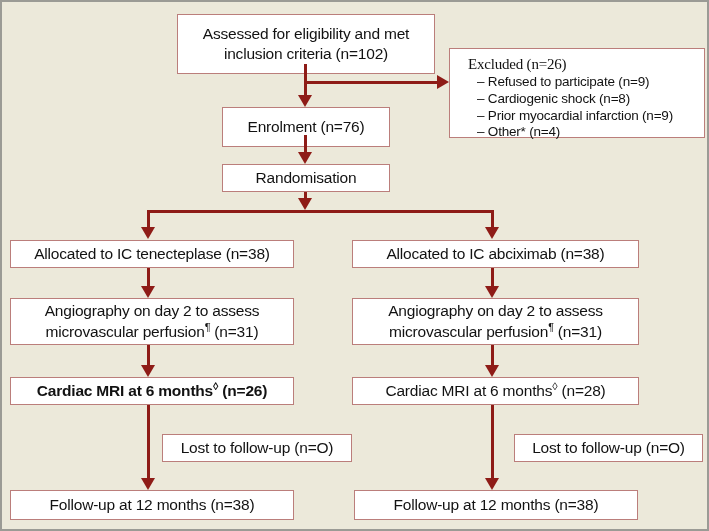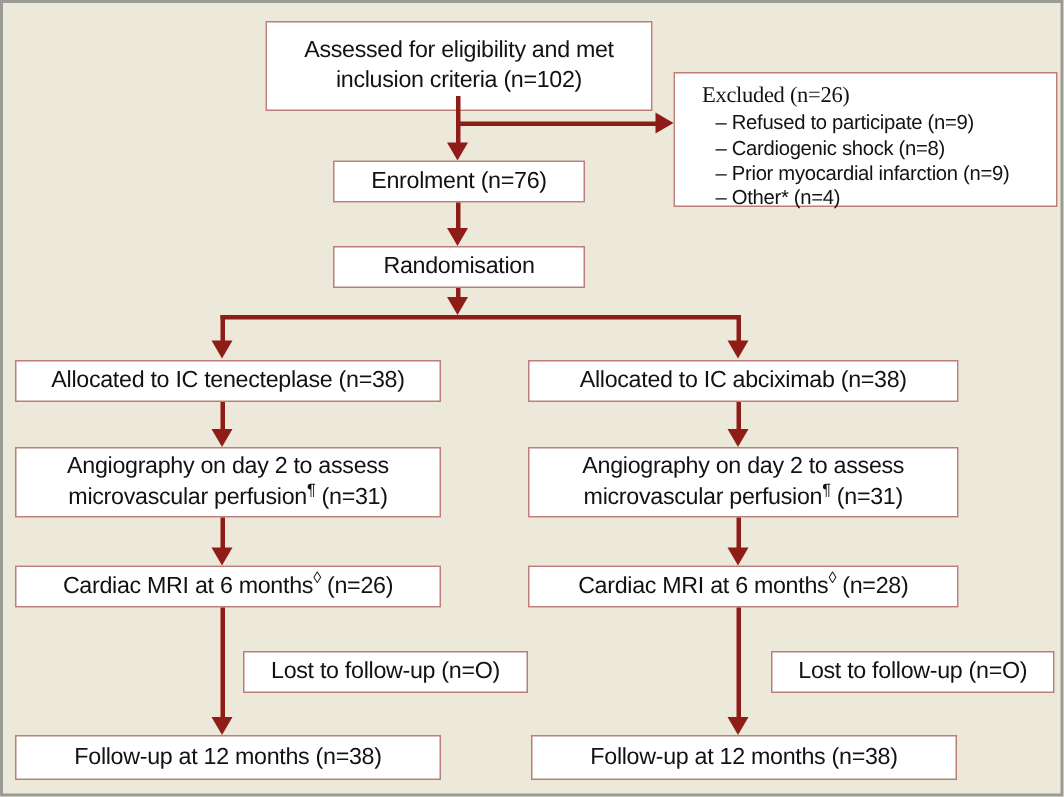--- a/index.html
+++ b/index.html
@@ -24,27 +24,27 @@
     letter-spacing:-0.2px;
     line-height:1.25;
   }
   .box.multiline{line-height:1.3;}
   sup{font-size:70%;line-height:0;}
   
   #box-assessed{left:175px;top:12px;width:258px;height:60px;padding:2px 8px;}
   #box-excluded{left:447px;top:46px;width:256px;height:90px;display:block;text-align:left;padding:6px 6px 0 0;}
   .ex-title{padding-left:18px;font-size:15px;line-height:19px;font-family:Liberation Serif, serif;}
   .ex-item{padding-left:27px;font-size:13.5px;line-height:16.8px;}
-  #box-enrolment{left:220px;top:105px;width:168px;height:28px;}
+  #box-enrolment{left:220px;top:105px;width:168px;height:40px;}
   #box-randomisation{left:220px;top:162px;width:168px;height:28px;}
   #box-alloc-left{left:8px;top:238px;width:284px;height:28px;}
   #box-alloc-right{left:350px;top:238px;width:287px;height:28px;}
   #box-angio-left{left:8px;top:296px;width:284px;height:47px;}
   #box-angio-right{left:350px;top:296px;width:287px;height:47px;}
-  #box-mri-left{left:8px;top:375px;width:284px;height:28px;}
+  #box-mri-left{left:8px;top:375px;width:284px;height:28px;font-weight:bold;}
   #box-mri-right{left:350px;top:375px;width:287px;height:28px;}
   #box-lost-left{left:160px;top:432px;width:190px;height:28px;}
   #box-lost-right{left:512px;top:432px;width:189px;height:28px;}
   #box-fu-left{left:8px;top:488px;width:284px;height:30px;}
   #box-fu-right{left:352px;top:488px;width:284px;height:30px;}
   
   .vline{position:absolute;width:3px;background:var(--arrow,#8e1c17);}
   .hline{position:absolute;height:3px;background:var(--arrow,#8e1c17);}
   .head-down{position:absolute;width:0;height:0;
     border-left:7px solid transparent;border-right:7px solid transparent;

